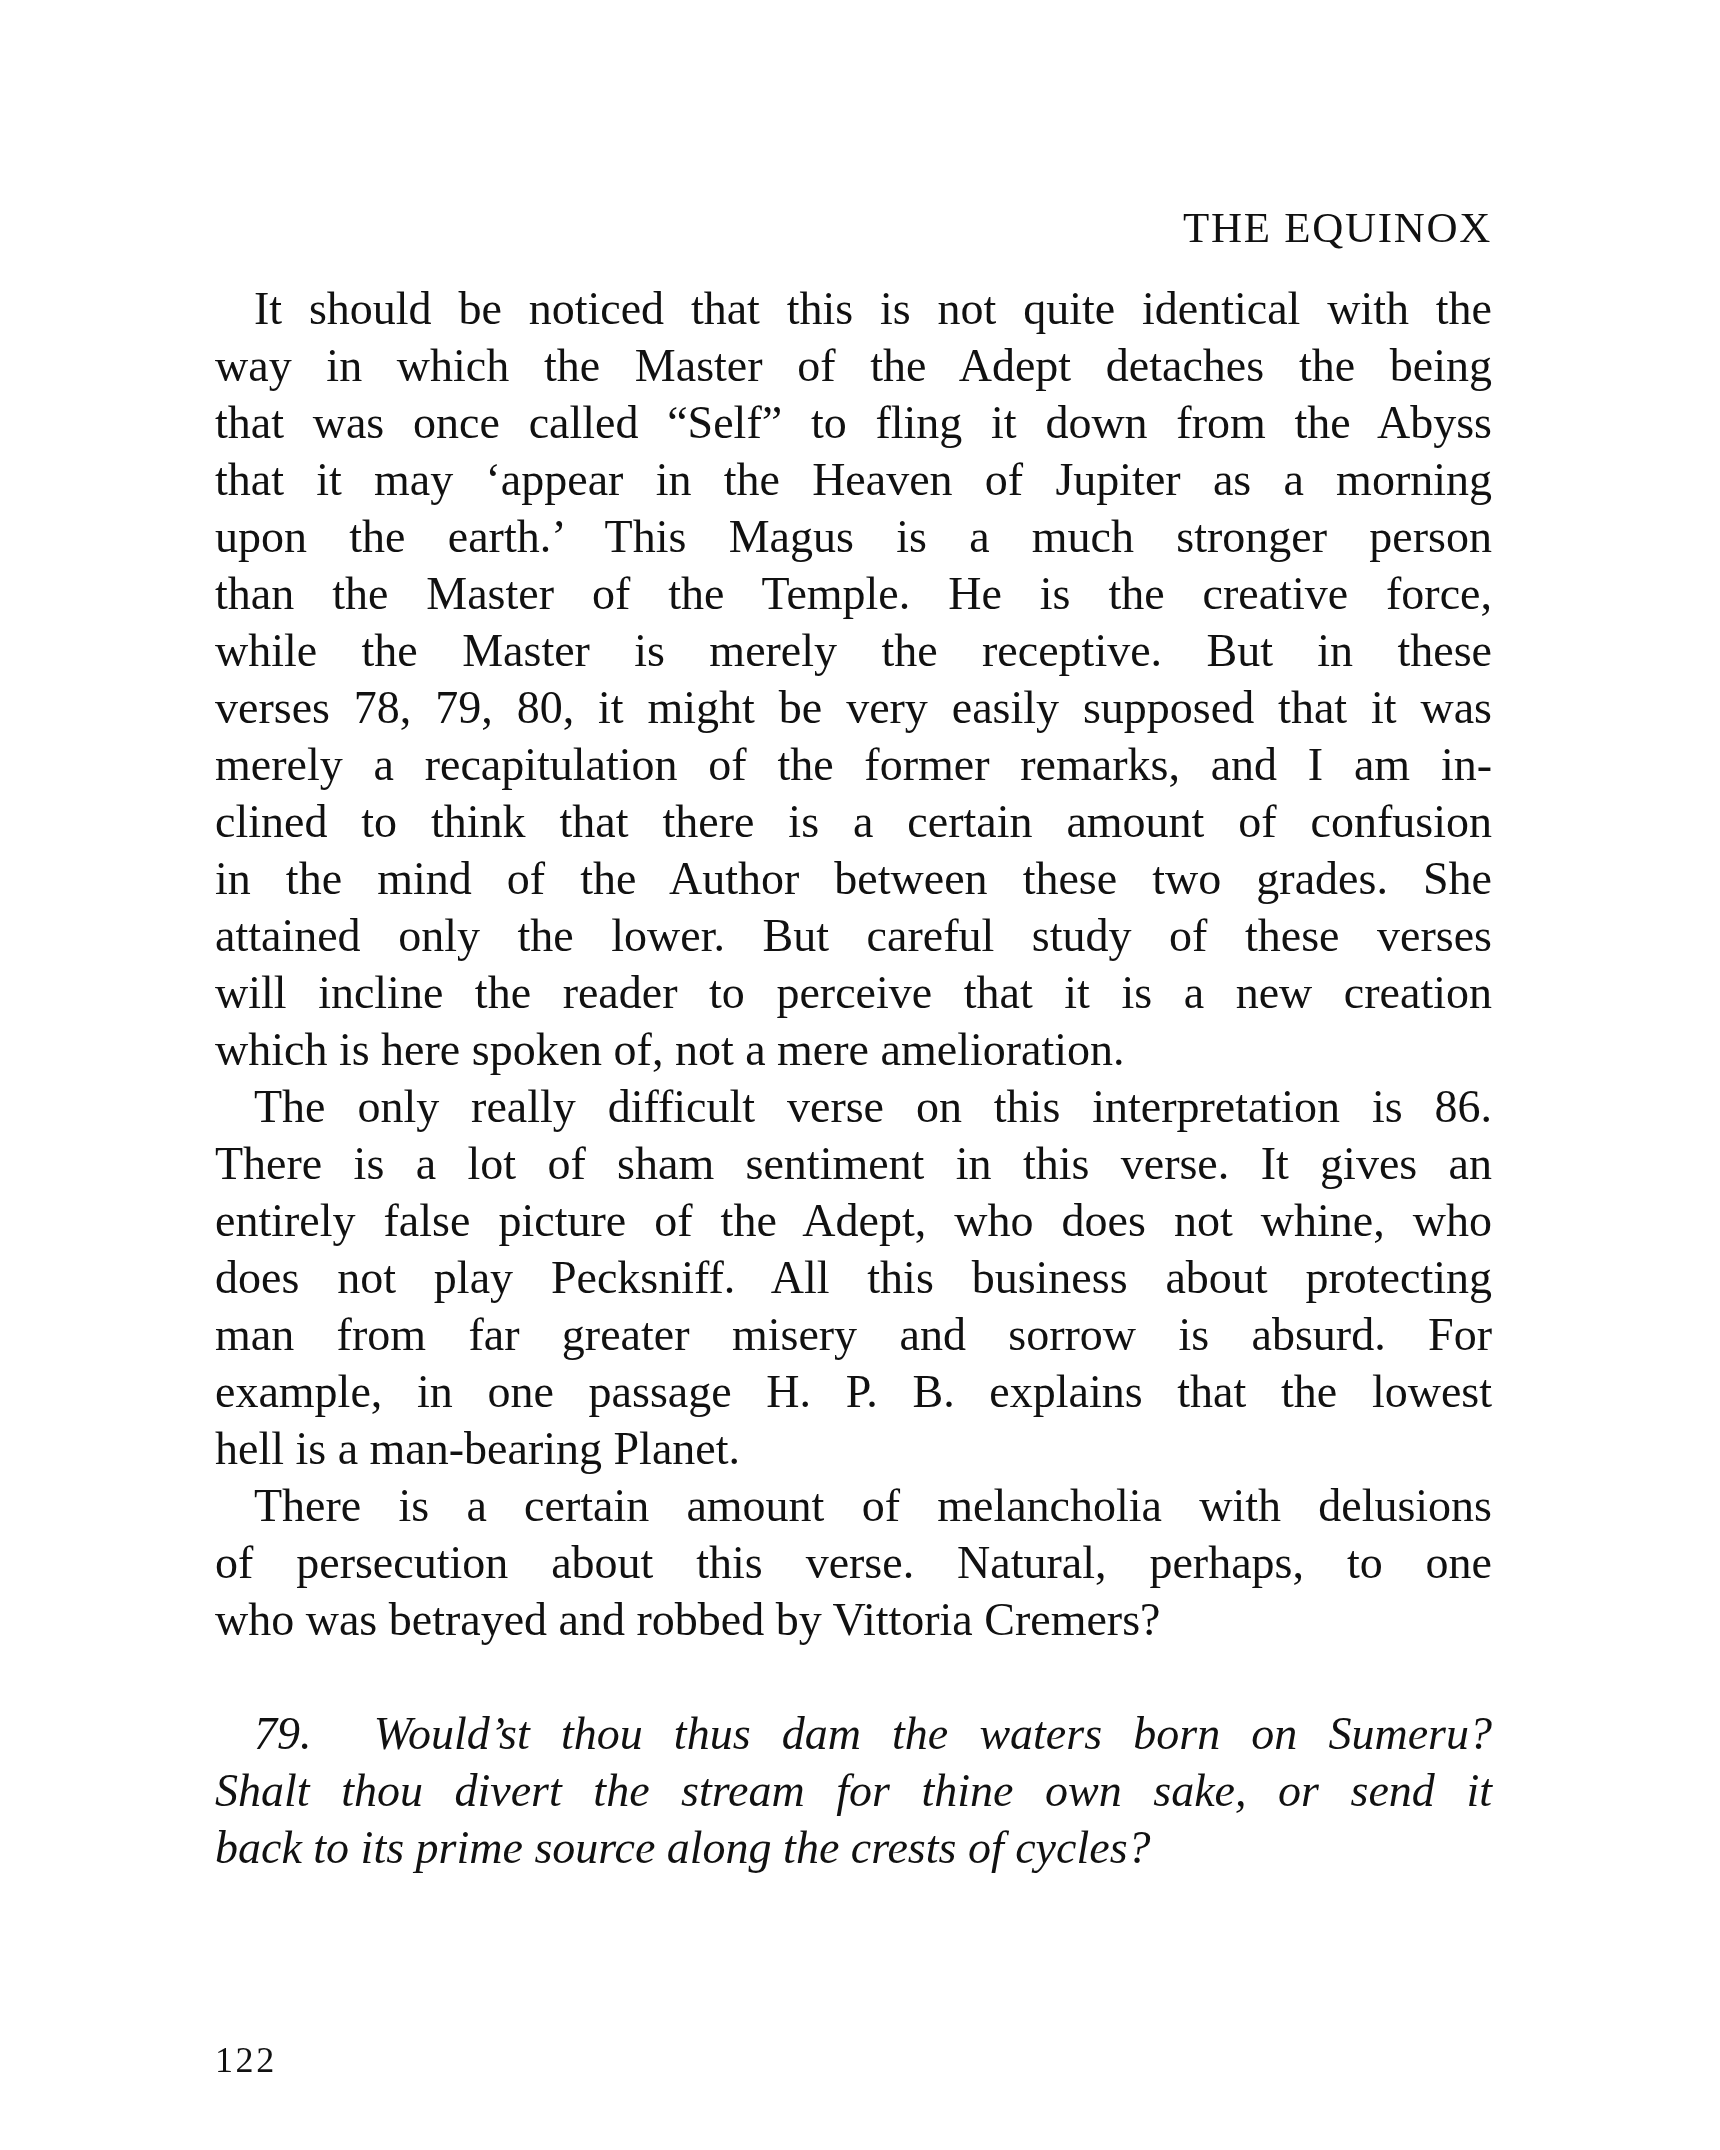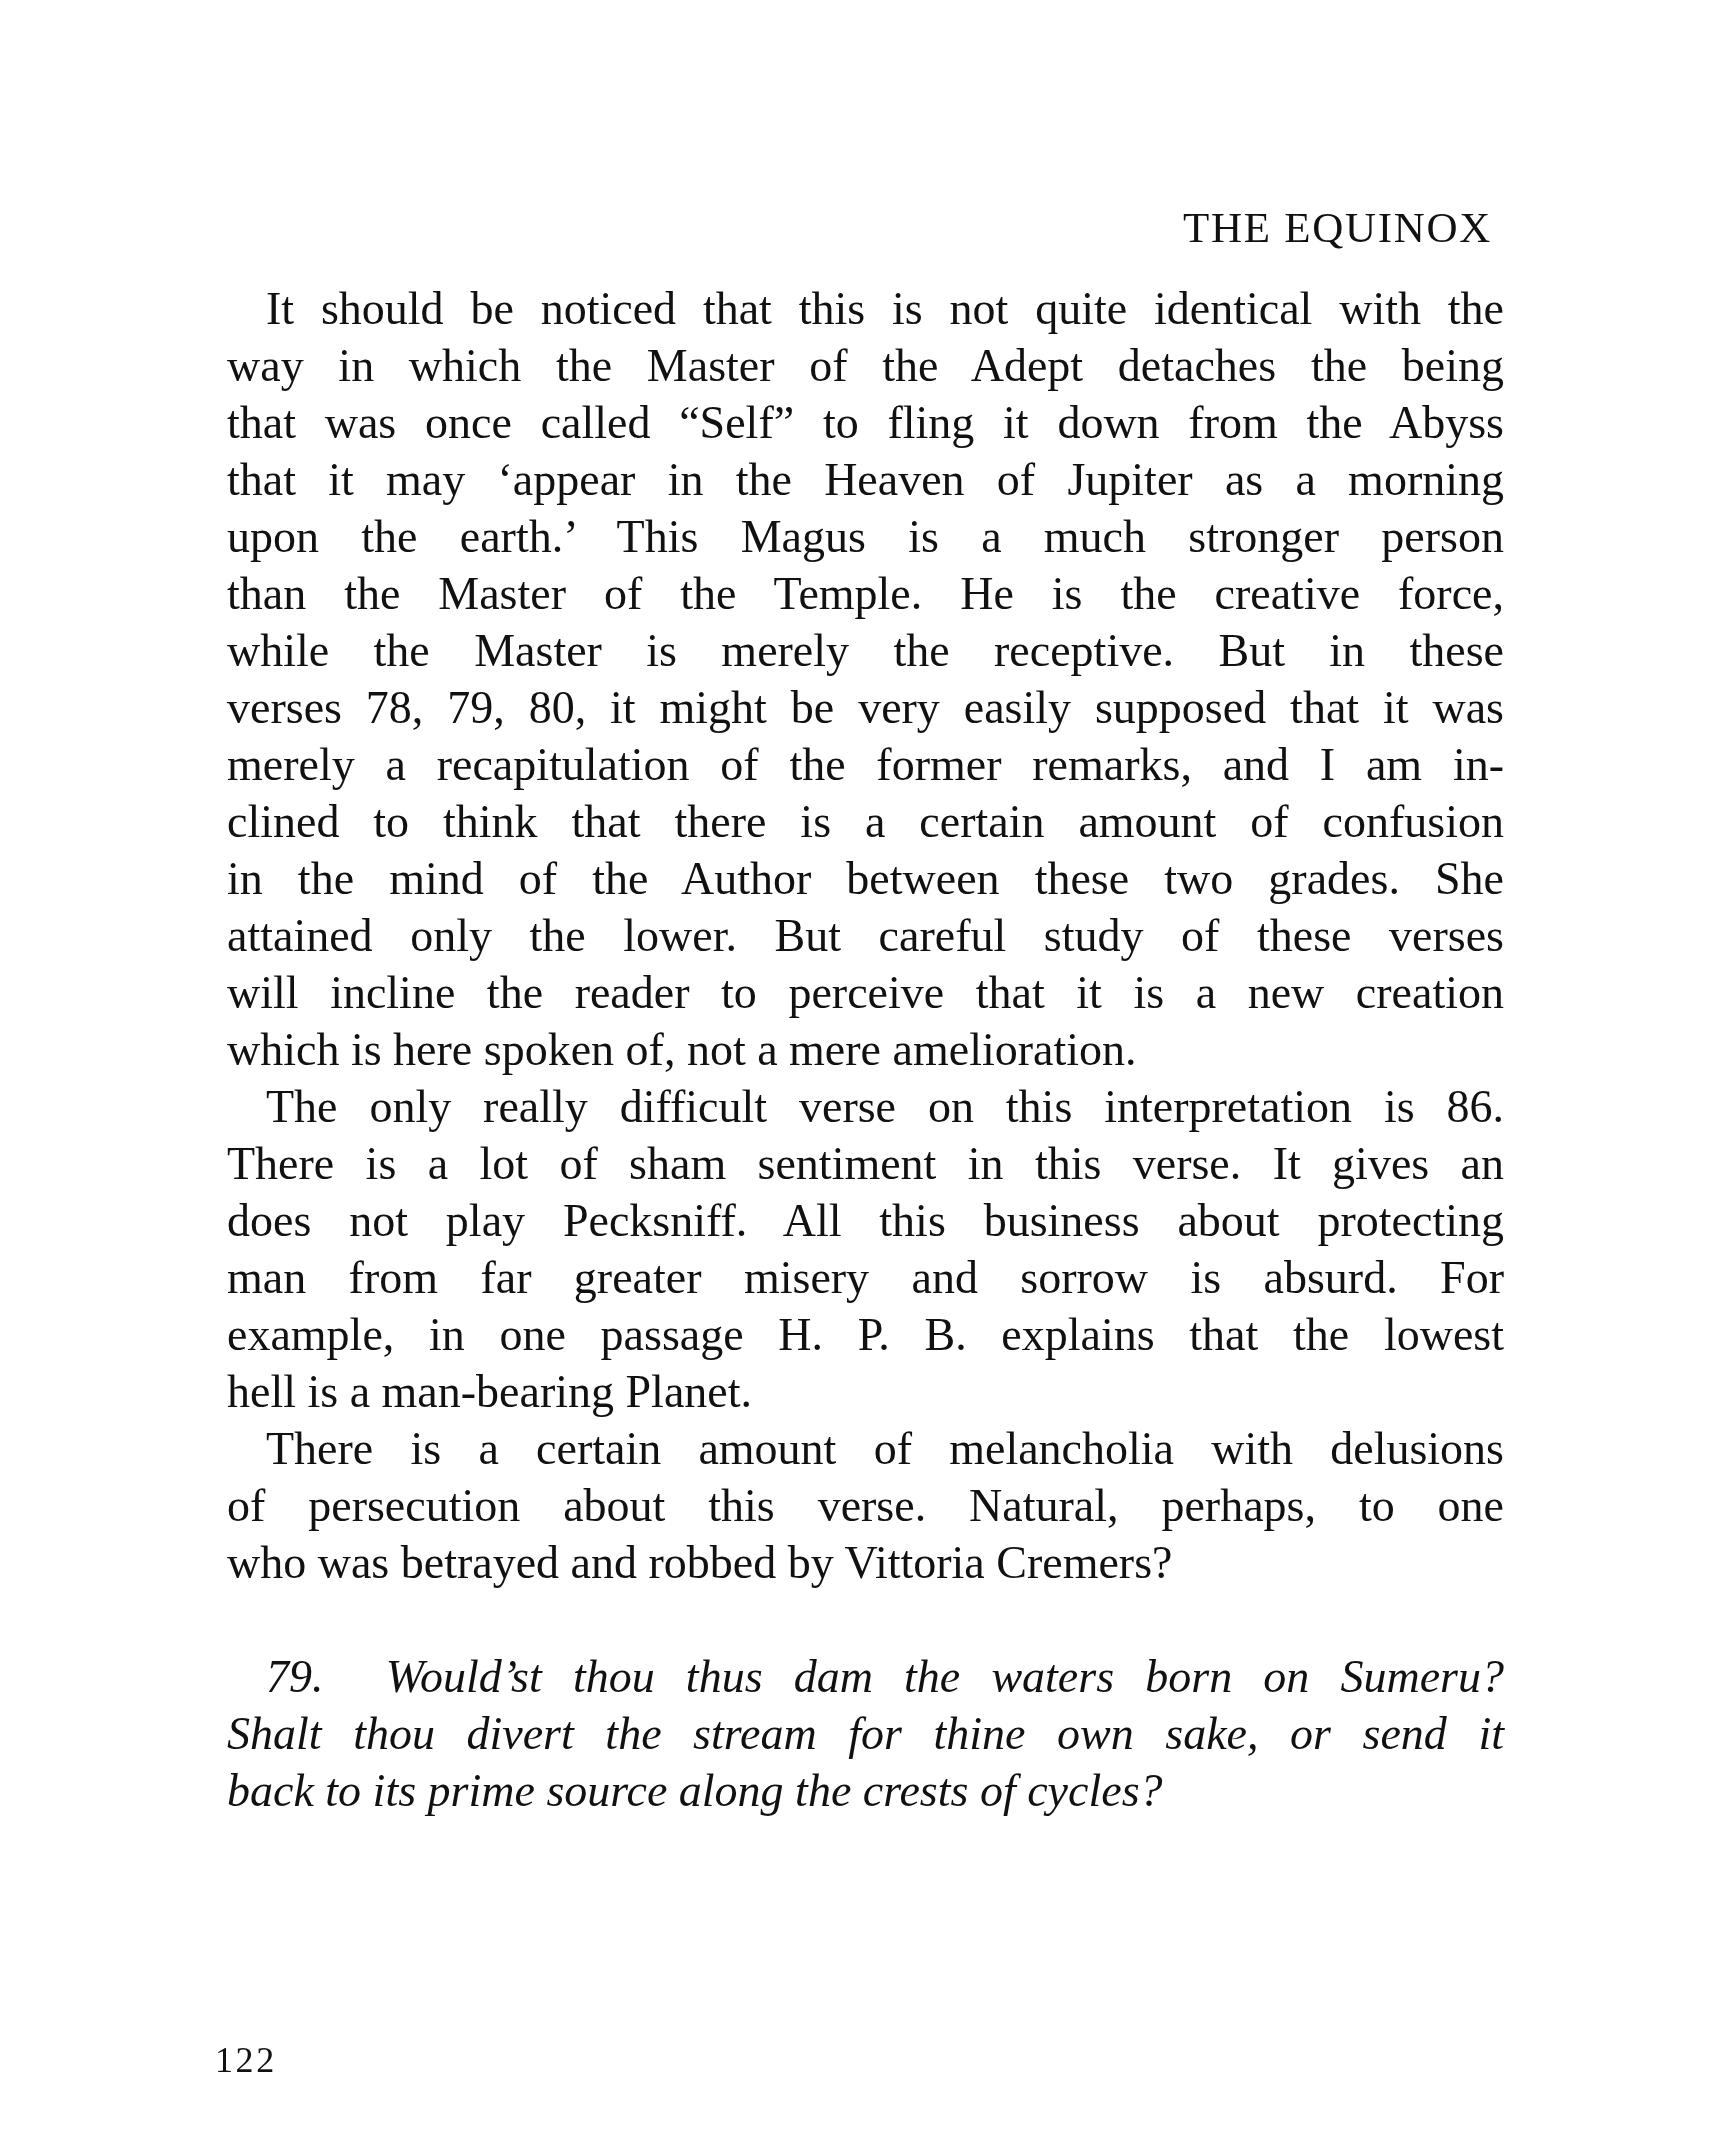--- a/index.html
+++ b/index.html
@@ -31,21 +31,20 @@
       letter-spacing: 1.7px;
       line-height: 52px;
     }
     .body-text {
       position: absolute;
       top: 280px;
       left: 0;
       width: 1277px;
       font-size: 46px;
       line-height: 57px;
-      margin-left: 12px;
     }
     .line {
       display: block;
       white-space: nowrap;
       text-align: justify;
       text-align-last: justify;
       height: 57px;
     }
     .line.last {
       text-align-last: left;
@@ -90,20 +89,21 @@
       <span class="line">clined to think that there is a certain amount of confusion</span>
       <span class="line">in the mind of the Author between these two grades.  She</span>
       <span class="line">attained only the lower.  But careful study of these verses</span>
       <span class="line">will incline the reader to perceive that it is a new creation</span>
       <span class="line last">which is here spoken of, not a mere amelioration.</span>
     </div>
 
     <div>
       <span class="line indent">The only really difficult verse on this interpretation is 86.</span>
       <span class="line">There is a lot of sham sentiment in this verse.  It gives an</span>
+      <span class="line">entirely false picture of the Adept, who does not whine, who</span>
       <span class="line">does not play Pecksniff.  All this business about protecting</span>
       <span class="line">man from far greater misery and sorrow is absurd.  For</span>
       <span class="line">example, in one passage H. P. B. explains that the lowest</span>
       <span class="line last">hell is a man-bearing Planet.</span>
     </div>
 
     <div>
       <span class="line indent">There is a certain amount of melancholia with delusions</span>
       <span class="line">of persecution about this verse.  Natural, perhaps, to one</span>
       <span class="line last">who was betrayed and robbed by Vittoria Cremers?</span>

